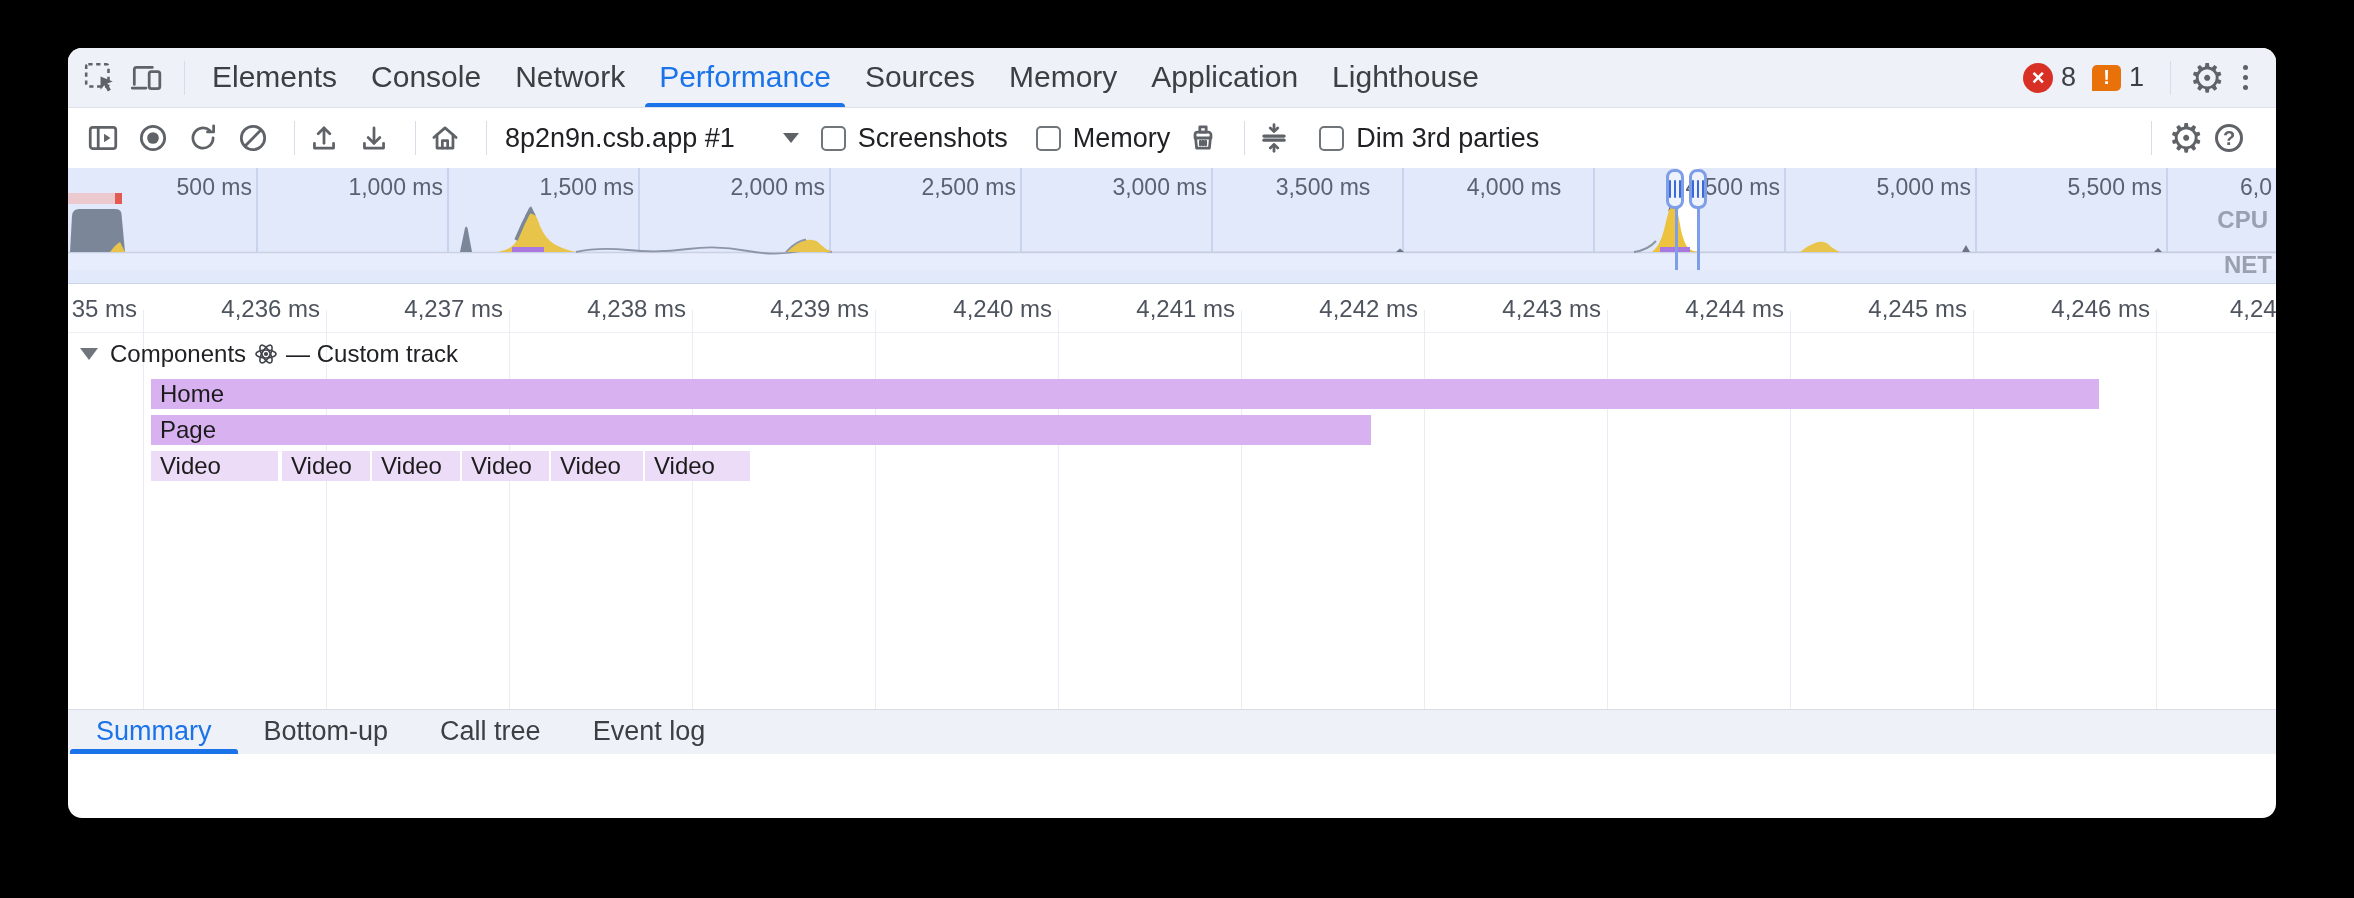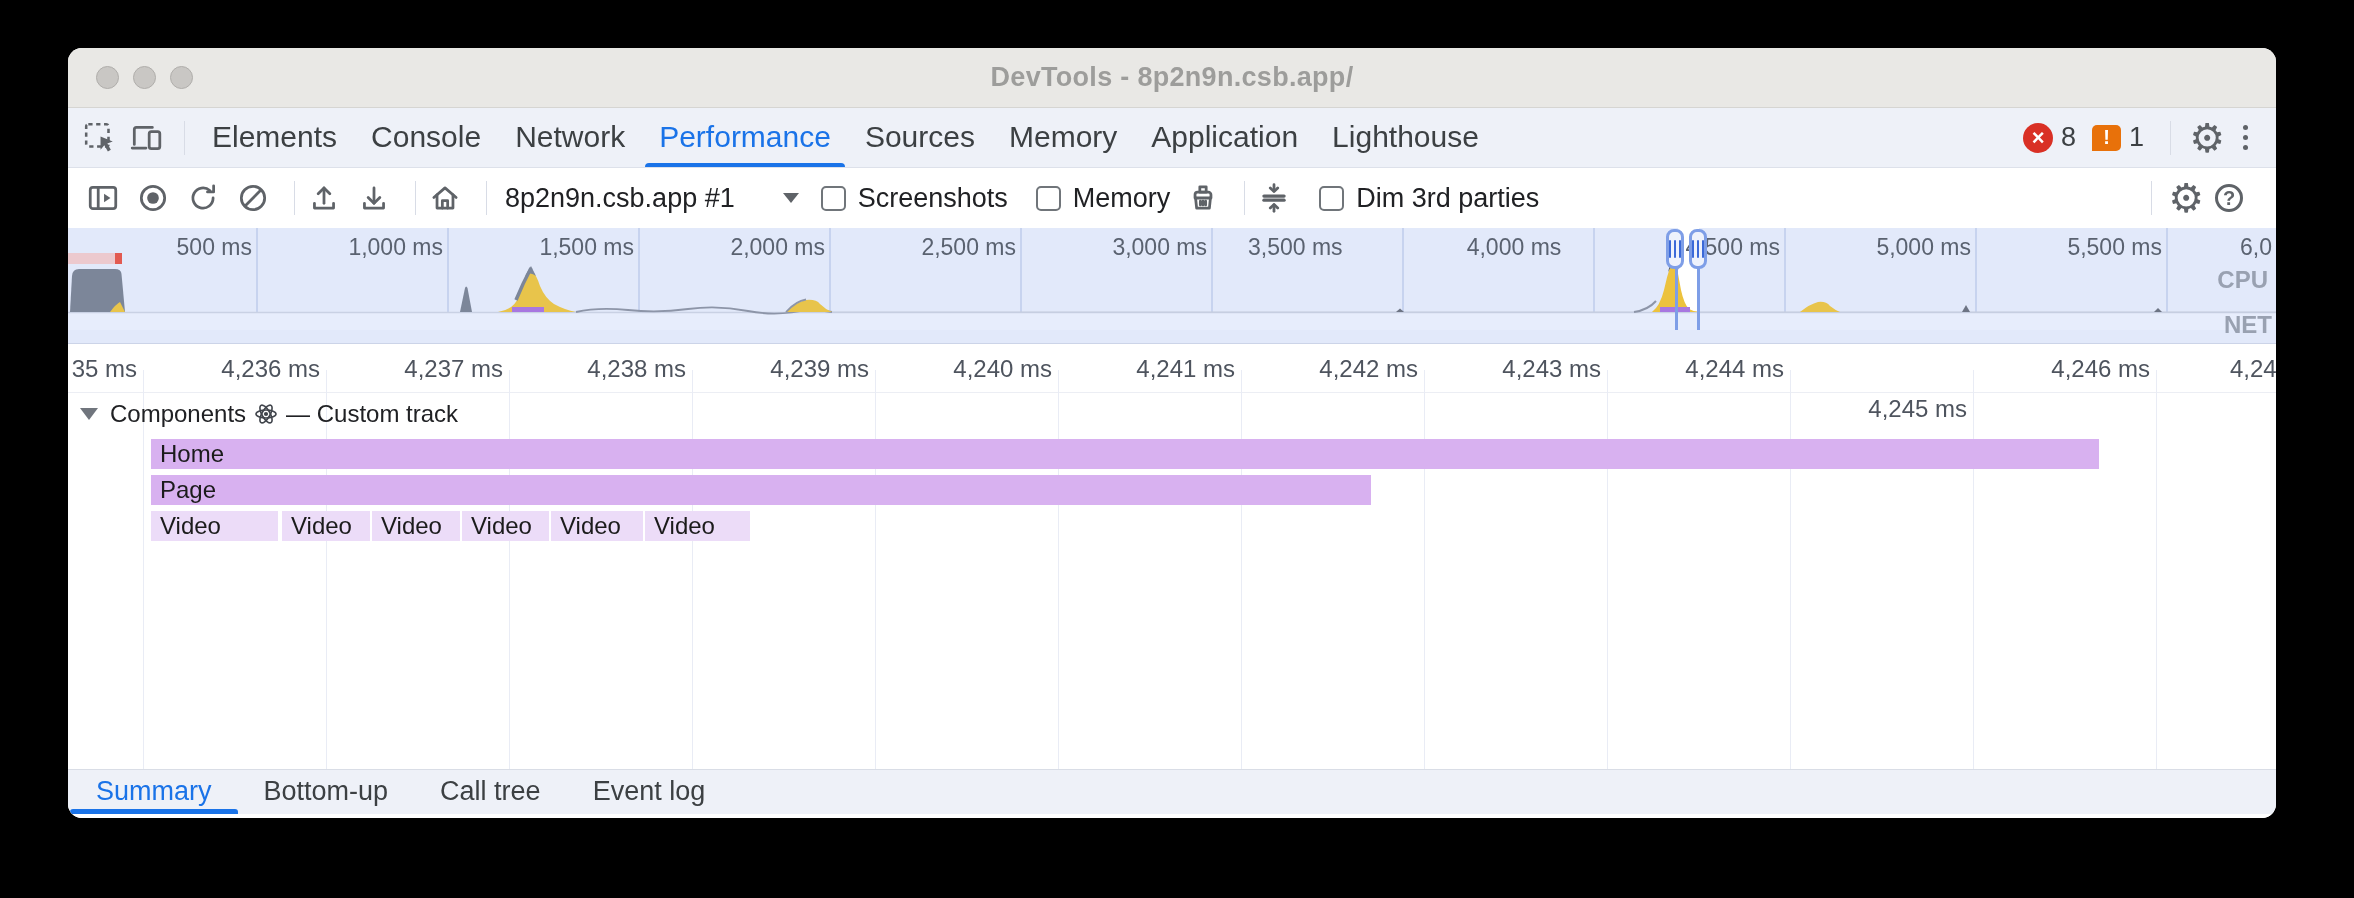--- a/index.html
+++ b/index.html
@@ -90,28 +90,20 @@
   .btab.active { color:#1a73e8; }
   .btab.active::after { content:''; position:absolute; left:0; right:0; bottom:0; height:5px;
                         background:#1a73e8; border-radius:0 0 0 0; border-radius:3px 3px 0 0; }
   .strip { height:18px; background:#fff; flex:0 0 auto; }
 </style>
 </head>
 <body>
 
 <div class="window">
 
-  <div class="titlebar">
-    <div class="lights">
-      <span class="light"></span>
-      <span class="light"></span>
-      <span class="light"></span>
-    </div>
-    <span class="win-title">DevTools - 8p2n9n.csb.app/</span>
-  </div>
 
   <div class="tabrow">
     <span class="ticon">
       <svg width="34" height="34" viewBox="0 0 32 32" style="stroke:#5f6368;fill:none;stroke-width:2.4">
         <rect x="3" y="3" width="21" height="21" rx="2" stroke-dasharray="4 3.4"></rect>
         <path d="M16.5 14.5 L28 19.3 L22.9 21.2 L26.2 27 L23.4 28.7 L20.1 22.9 L16.5 27 Z" fill="#5f6368" stroke="none"></path>
       </svg>
     </span>
     <span class="ticon">
       <svg width="34" height="34" viewBox="0 0 32 32" style="stroke:#5f6368;fill:none;stroke-width:2.6;stroke-linecap:round">
@@ -285,21 +277,21 @@
       <path d="M1894 84 L1898 77 L1902 84 Z" fill="#6d7484"></path>
       <path d="M2086 84 L2090 80 L2094 84 Z" fill="#6d7484"></path>
     </svg>
     <div id="ov-ticks">
         <div class="ov-tick" style="left: 34px; width: 150px; text-align: right;">500 ms</div>
         <div class="ov-tick" style="left: 225px; width: 150px; text-align: right;">1,000 ms</div>
         <div class="ov-tick" style="left: 416px; width: 150px; text-align: right;">1,500 ms</div>
         <div class="ov-tick" style="left: 607px; width: 150px; text-align: right;">2,000 ms</div>
         <div class="ov-tick" style="left: 798px; width: 150px; text-align: right;">2,500 ms</div>
         <div class="ov-tick" style="left: 989px; width: 150px; text-align: right;">3,000 ms</div>
-        <div class="ov-tick" style="left: 1180px; width: 150px; text-align: left;">3,500 ms</div>
+        <div class="ov-tick" style="left: 1180px; width: 150px; text-align: center;">3,500 ms</div>
         <div class="ov-tick" style="left: 1371px; width: 150px; text-align: center;">4,000 ms</div>
         <div class="ov-tick" style="left: 1562px; width: 150px; text-align: right;">4,500 ms</div>
         <div class="ov-tick" style="left: 1753px; width: 150px; text-align: right;">5,000 ms</div>
         <div class="ov-tick" style="left: 1944px; width: 150px; text-align: right;">5,500 ms</div>
         <div class="ov-tick" style="left: 2172px;">6,0</div>
       </div>
     <div class="sel-line" style="left:1607px;"></div>
     <div class="sel-line" style="left:1629px;"></div>
     <div class="handle" style="left:1598px;">
         <i></i>
@@ -334,21 +326,21 @@
         <div class="ruler-label" style="left: -91px; width: 160px;">35 ms</div>
         <div class="ruler-label" style="left: 92px; width: 160px;">4,236 ms</div>
         <div class="ruler-label" style="left: 275px; width: 160px;">4,237 ms</div>
         <div class="ruler-label" style="left: 458px; width: 160px;">4,238 ms</div>
         <div class="ruler-label" style="left: 641px; width: 160px;">4,239 ms</div>
         <div class="ruler-label" style="left: 824px; width: 160px;">4,240 ms</div>
         <div class="ruler-label" style="left: 1007px; width: 160px;">4,241 ms</div>
         <div class="ruler-label" style="left: 1190px; width: 160px;">4,242 ms</div>
         <div class="ruler-label" style="left: 1373px; width: 160px;">4,243 ms</div>
         <div class="ruler-label" style="left: 1556px; width: 160px;">4,244 ms</div>
-        <div class="ruler-label" style="left: 1739px; width: 160px; margin-top: 40px;">4,245 ms</div>
+        <div class="ruler-label" style="left: 1739px; width: 160px;">4,245 ms</div>
         <div class="ruler-label" style="left: 1922px; width: 160px;">4,246 ms</div>
         <div class="ruler-label" style="left: 2162px; text-align: left;">4,24</div>
       </div>
     <div class="ruler-sep"></div>
     <div class="track-header">
       <span class="tri-down"></span>
       <span class="track-title">Components</span>
       <span class="atom">
         <svg width="24" height="24" viewBox="0 0 24 24" style="stroke:#41454c;fill:none;stroke-width:1.6">
           <circle cx="12" cy="12" r="2.1" fill="#41454c" stroke="none"></circle>

